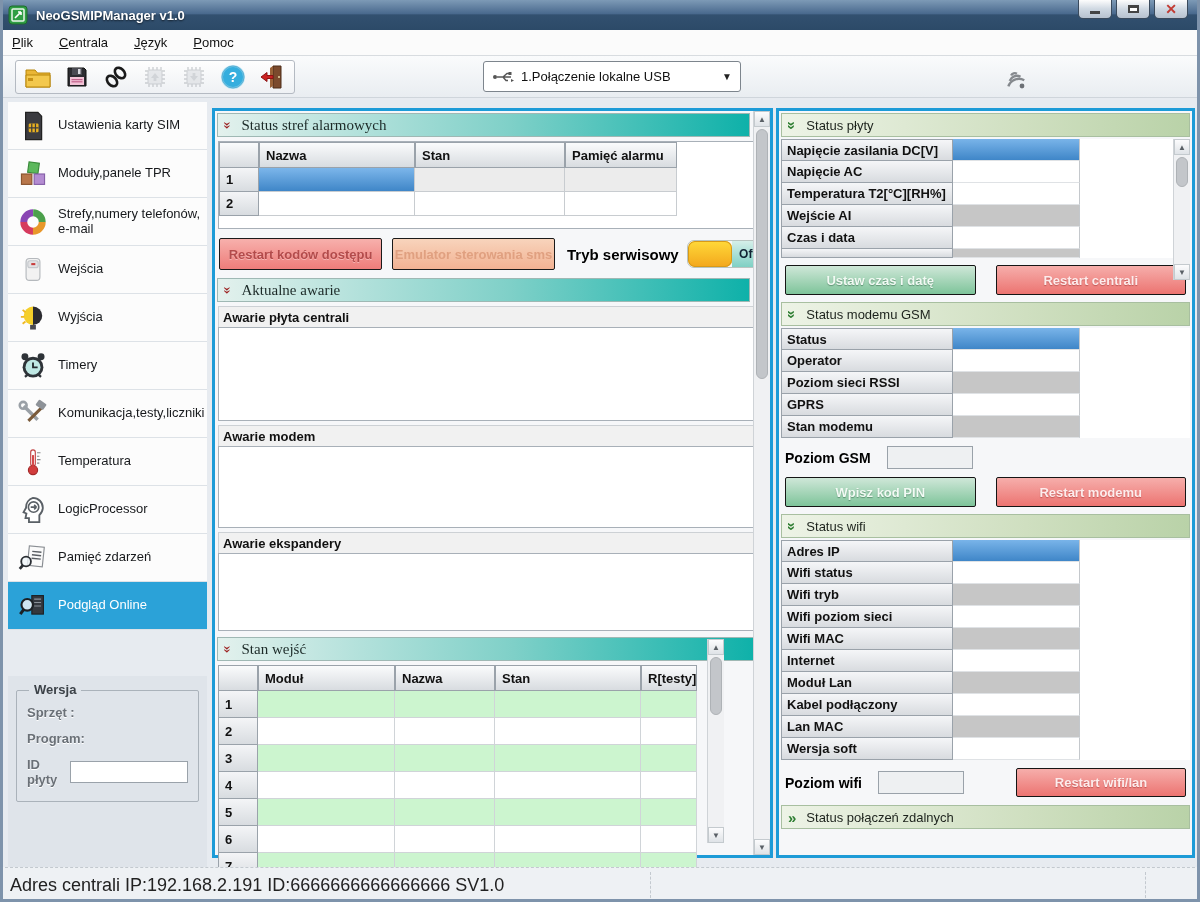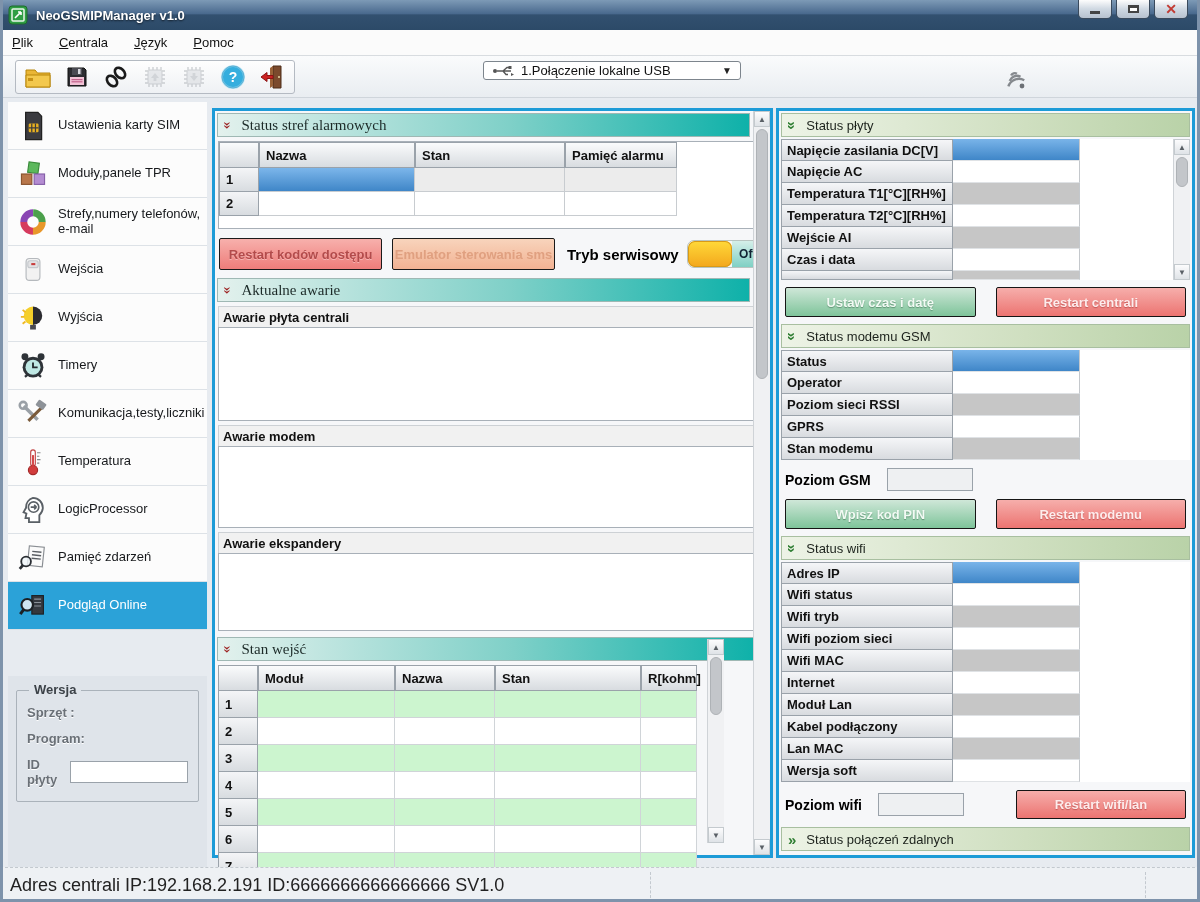--- a/index.html
+++ b/index.html
@@ -28,21 +28,21 @@
   .menu-item::first-letter { text-decoration:underline; }
 
   
   .toolbar { position:absolute; left:-3px; top:56px; width:1200px; height:42px;
     background:linear-gradient(#fafbfc,#e9edf1); border-bottom:1px solid #cfd5db; }
   .tool-group { position:absolute; left:15px; top:4px; height:34px; border:1px solid #b4bac2;
     border-radius:3px; background:linear-gradient(#fefefe,#eef1f4); display:flex; align-items:center;
     padding:0 7px; gap:9px; }
   .tool-btn { width:30px; height:30px; display:flex; align-items:center; justify-content:center; }
   .tool-btn.disabled { opacity:.55; }
-  .conn-select { position:absolute; left:483px; top:5px; width:258px; height:19px;
+  .conn-select { position:absolute; left:483px; top:5px; width:258px; height:31px;
     border:1px solid #7d858d; border-radius:3px; background:#fff; display:flex; align-items:center;
     gap:7px; padding:0 8px; font-size:13px; color:#111; }
   .conn-caret { margin-left:auto; font-size:10px; color:#222; }
   .wifi-ind { position:absolute; left:998px; top:6px; }
 
   
   .main { position:absolute; left:0; top:98px; right:0; bottom:35px; background:#e7ebf0; }
 
   
   .sidebar { position:absolute; left:5px; top:4px; width:199px; }
@@ -488,21 +488,21 @@
       <div class="sec-hdr hdr-teal" style="margin:6px 14px 0 2px;">
         <span class="chev down red">»</span>
         <span>Stan wejść</span>
       </div>
       <div class="in-table">
         <div class="irow">
           <div class="hcell c0 in-hcell"></div>
           <div class="hcell c1 in-hcell">Moduł</div>
           <div class="hcell c2 in-hcell">Nazwa</div>
           <div class="hcell c3 in-hcell">Stan</div>
-          <div class="hcell c4 in-hcell">R[kohm]</div>
+          <div class="hcell c4 in-hcell">R[testy]</div>
         </div>
         <div class="irow">
             <div class="numcell c0" style="height:27px">1</div>
             <div class="icell green c1"></div>
             <div class="icell green c2"></div>
             <div class="icell green c3"></div>
             <div class="icell green c4"></div>
           </div>
         <div class="irow">
             <div class="numcell c0" style="height:27px">2</div>
@@ -572,25 +572,20 @@
             <div class="rlabel">Napięcie zasilania DC[V]</div>
             <div class="rval blue"></div>
             <div class="rfill"></div>
           </div>
         <div class="rrow">
             <div class="rlabel">Napięcie AC</div>
             <div class="rval"></div>
             <div class="rfill"></div>
           </div>
         <div class="rrow">
-            <div class="rlabel">Temperatura T1[°C][RH%]</div>
-            <div class="rval gray"></div>
-            <div class="rfill"></div>
-          </div>
-        <div class="rrow">
             <div class="rlabel">Temperatura T2[°C][RH%]</div>
             <div class="rval"></div>
             <div class="rfill"></div>
           </div>
         <div class="rrow">
             <div class="rlabel">Wejście AI</div>
             <div class="rval gray"></div>
             <div class="rfill"></div>
           </div>
         <div class="rrow">

